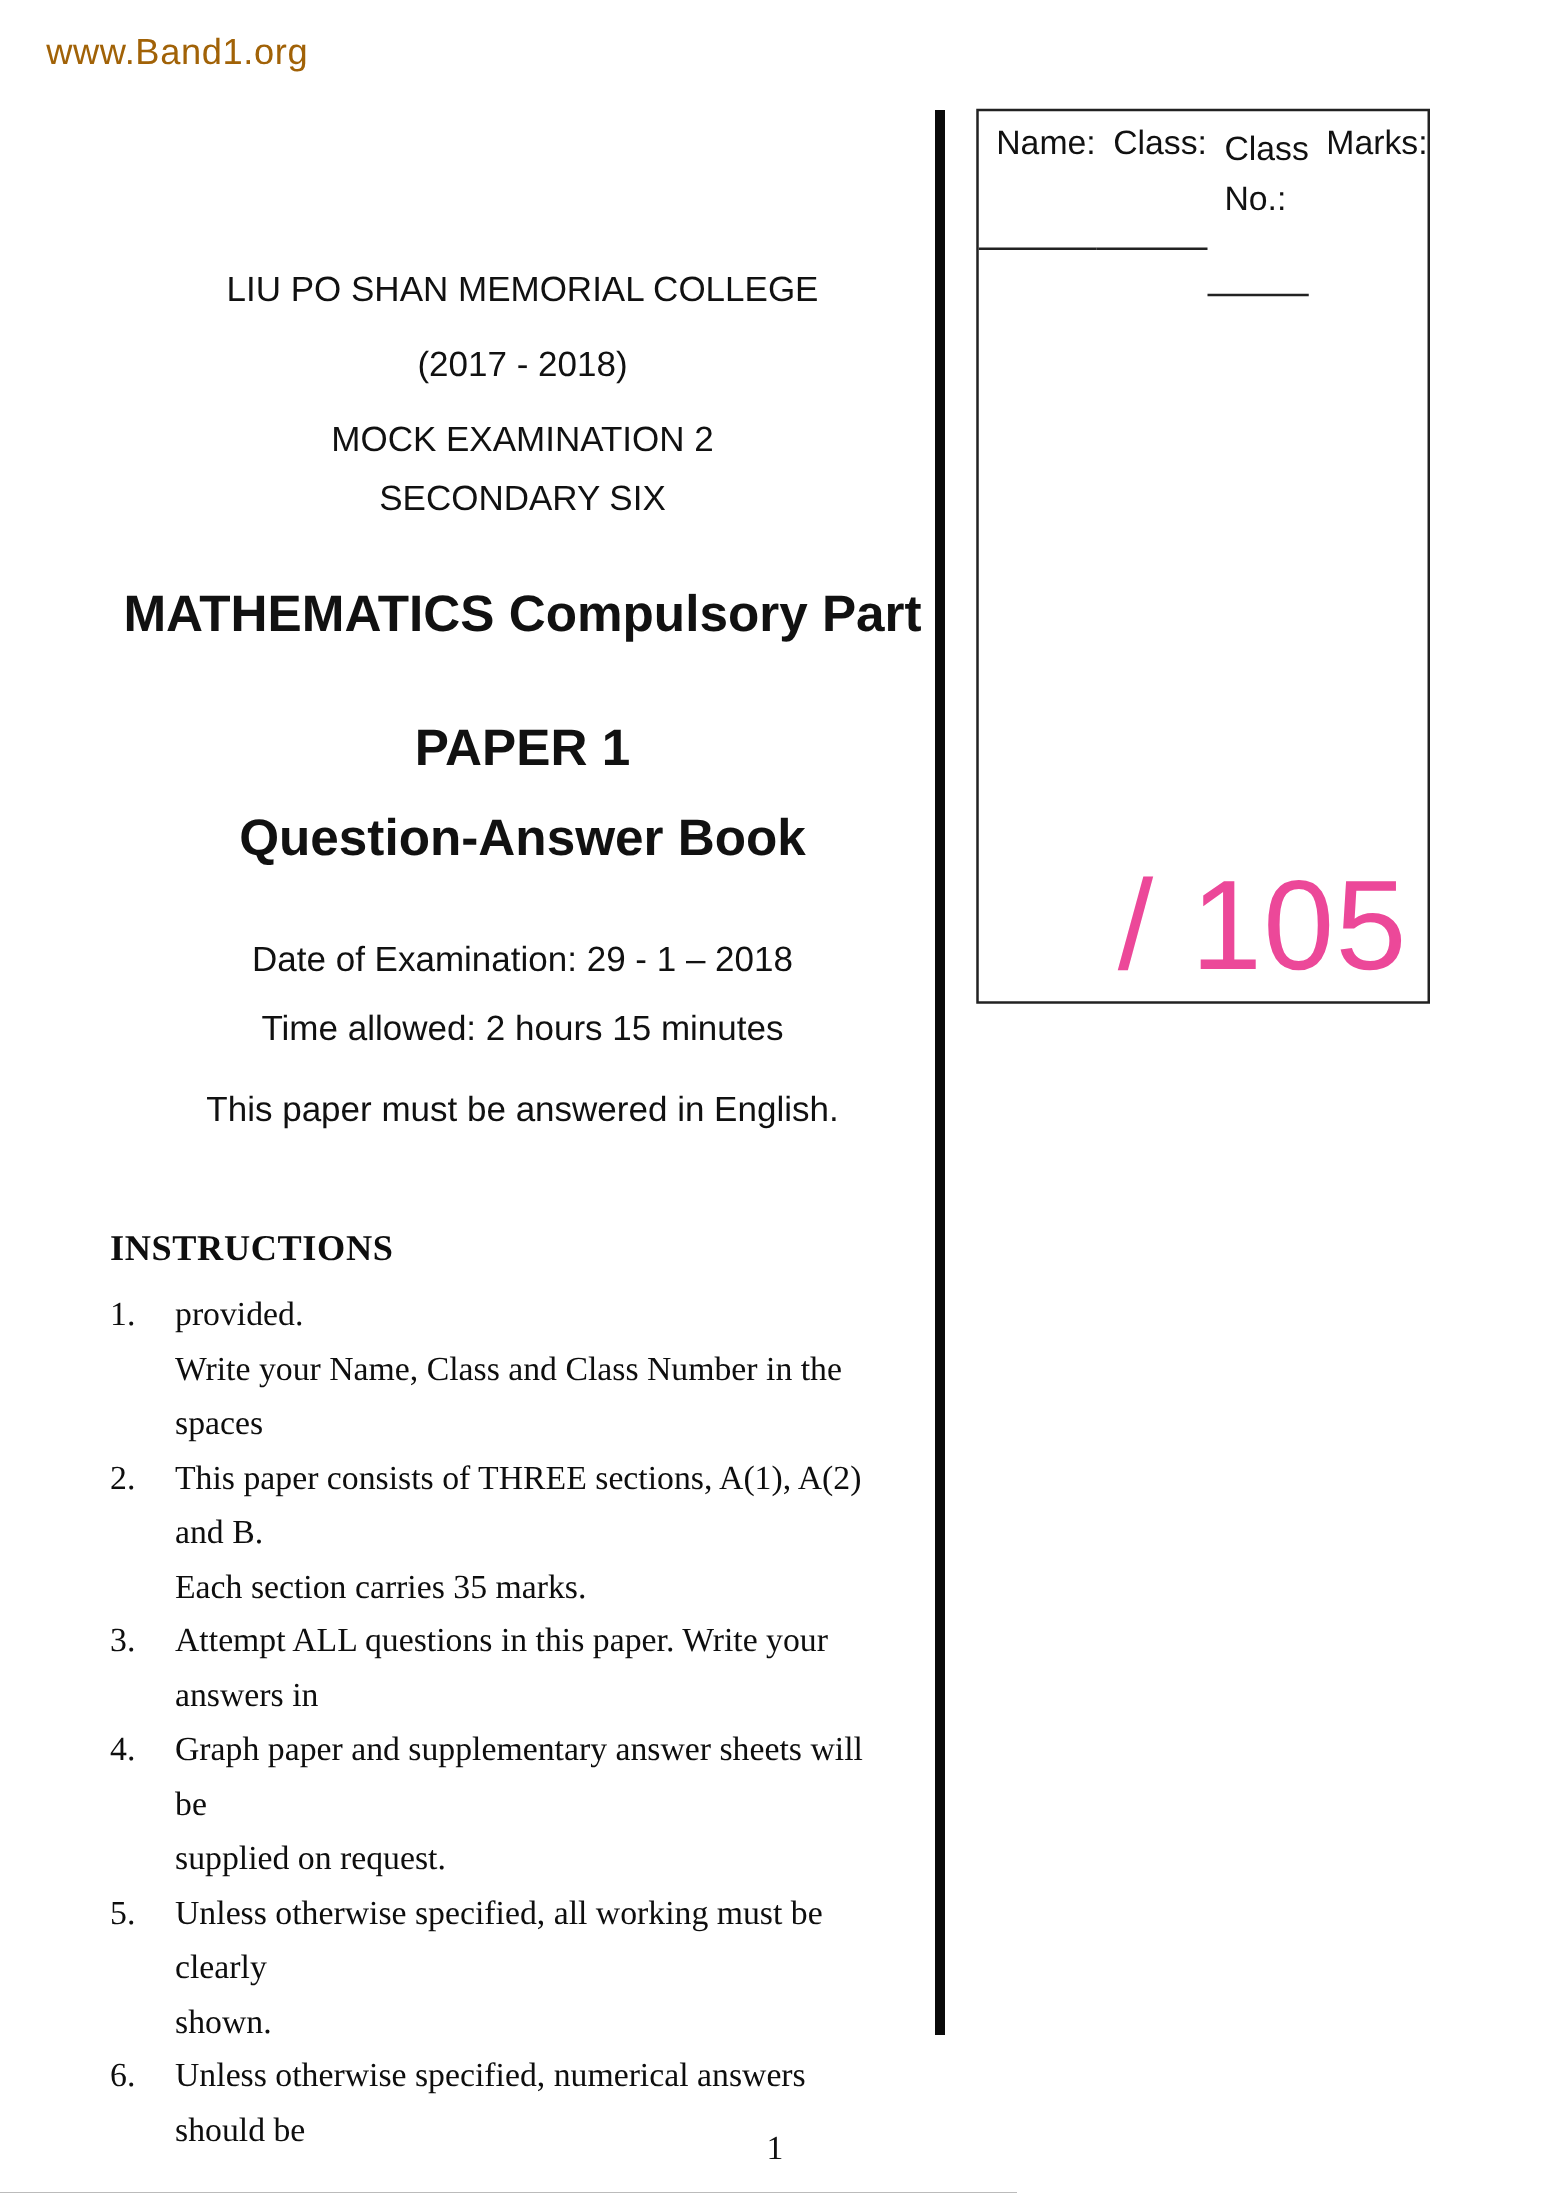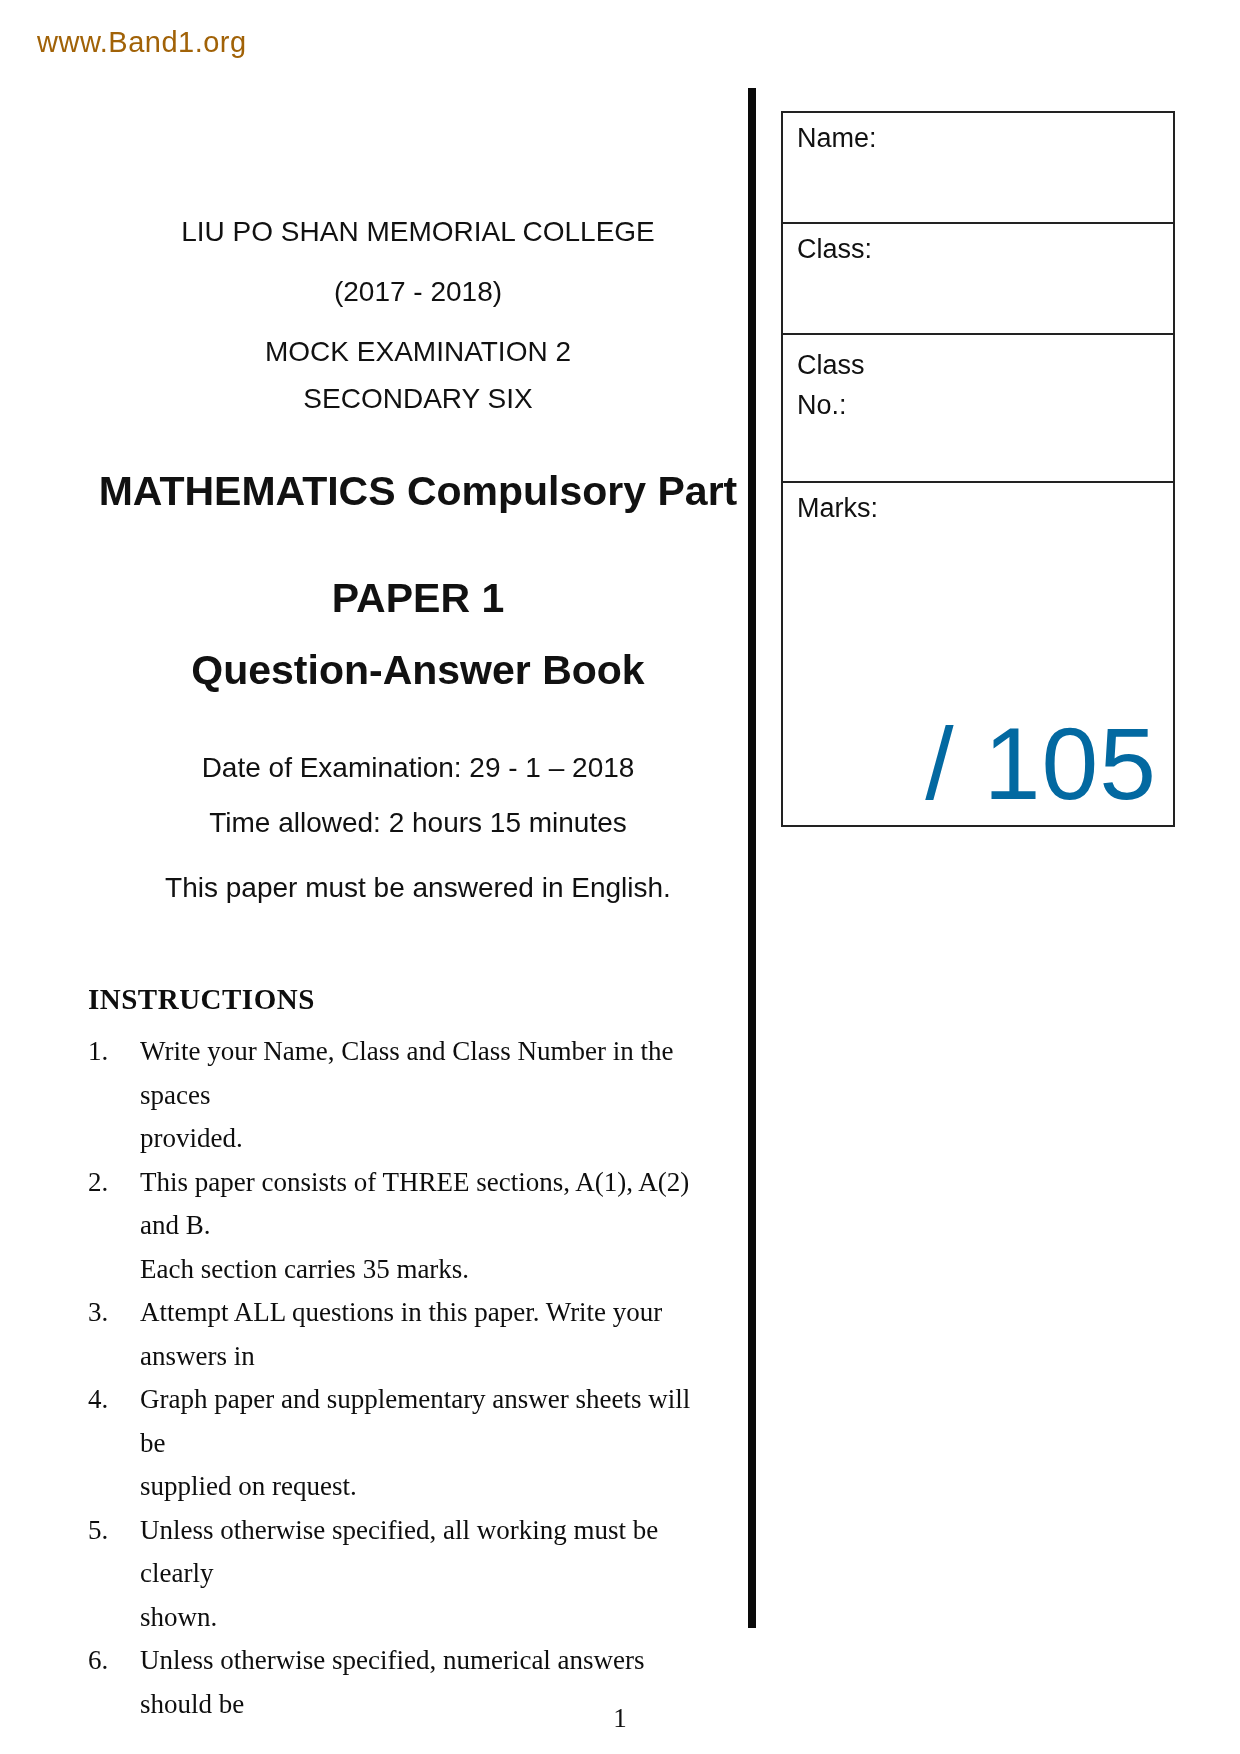--- a/index.html
+++ b/index.html
@@ -44,39 +44,38 @@
   .vrule {
     position: absolute;
     left: 748px; top: 88px;
     width: 8px; height: 1540px;
     background: #0a0a0a;
   }
 
   .infobox {
     position: absolute;
     left: 781px; top: 87px;
-    width: 394px; height: 716px;
+    width: 363px; height: 716px;
     border: 2px solid #222;
     background: #fff;
     display: flex;
-    flex-direction: column;
-    margin-top: 24px;
+    flex-direction: row;
   }
   .ib-row { position: relative; padding: 10px 0 0 14px; font-size: 27px; }
   .ib-row.r-name    { height: 111px; border-bottom: 2px solid #222; }
   .ib-row.r-class   { height: 111px; border-bottom: 2px solid #222; }
   .ib-row.r-classno { height: 148px; border-bottom: 2px solid #222; line-height: 40px; }
   .ib-row.r-marks   { flex: 1; }
   .score {
     position: absolute;
     right: 16px; bottom: 10px;
     font-size: 102px;
     line-height: 1;
     letter-spacing: 1px;
-    color: #0369a1;
+    color: #ec4899;
     white-space: nowrap;
   }
 
   .instructions {
     position: absolute;
     left: 88px; top: 983px;
     width: 620px;
     font-family: "Liberation Serif", serif;
     color: #0e0e0e;
   }
@@ -140,22 +139,22 @@
       <div class="score">/ 105</div>
     </div>
   </div>
 
   <div class="instructions">
     <div class="ins-heading">INSTRUCTIONS</div>
 
     <div class="ins-item">
       <div class="ins-num">1.</div>
       <div class="ins-text">
+        <span>provided.</span>
         <span>Write your Name, Class and Class Number in the spaces</span>
-        <span>provided.</span>
       </div>
     </div>
     <div class="ins-item">
       <div class="ins-num">2.</div>
       <div class="ins-text">
         <span>This paper consists of THREE sections, A(1), A(2) and B.</span>
         <span>Each section carries 35 marks.</span>
       </div>
     </div>
     <div class="ins-item">

